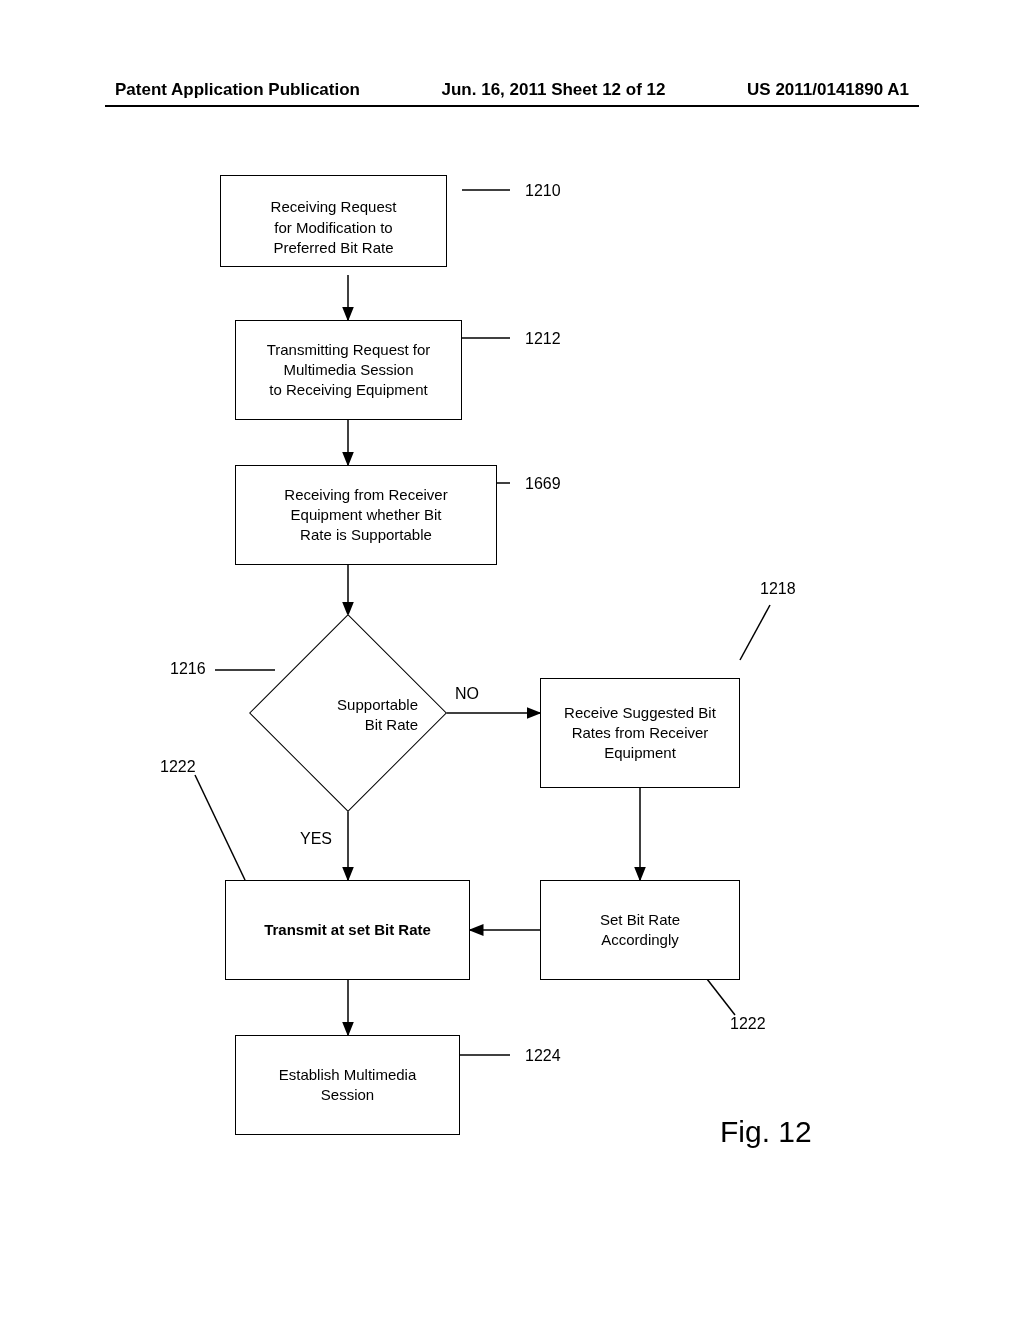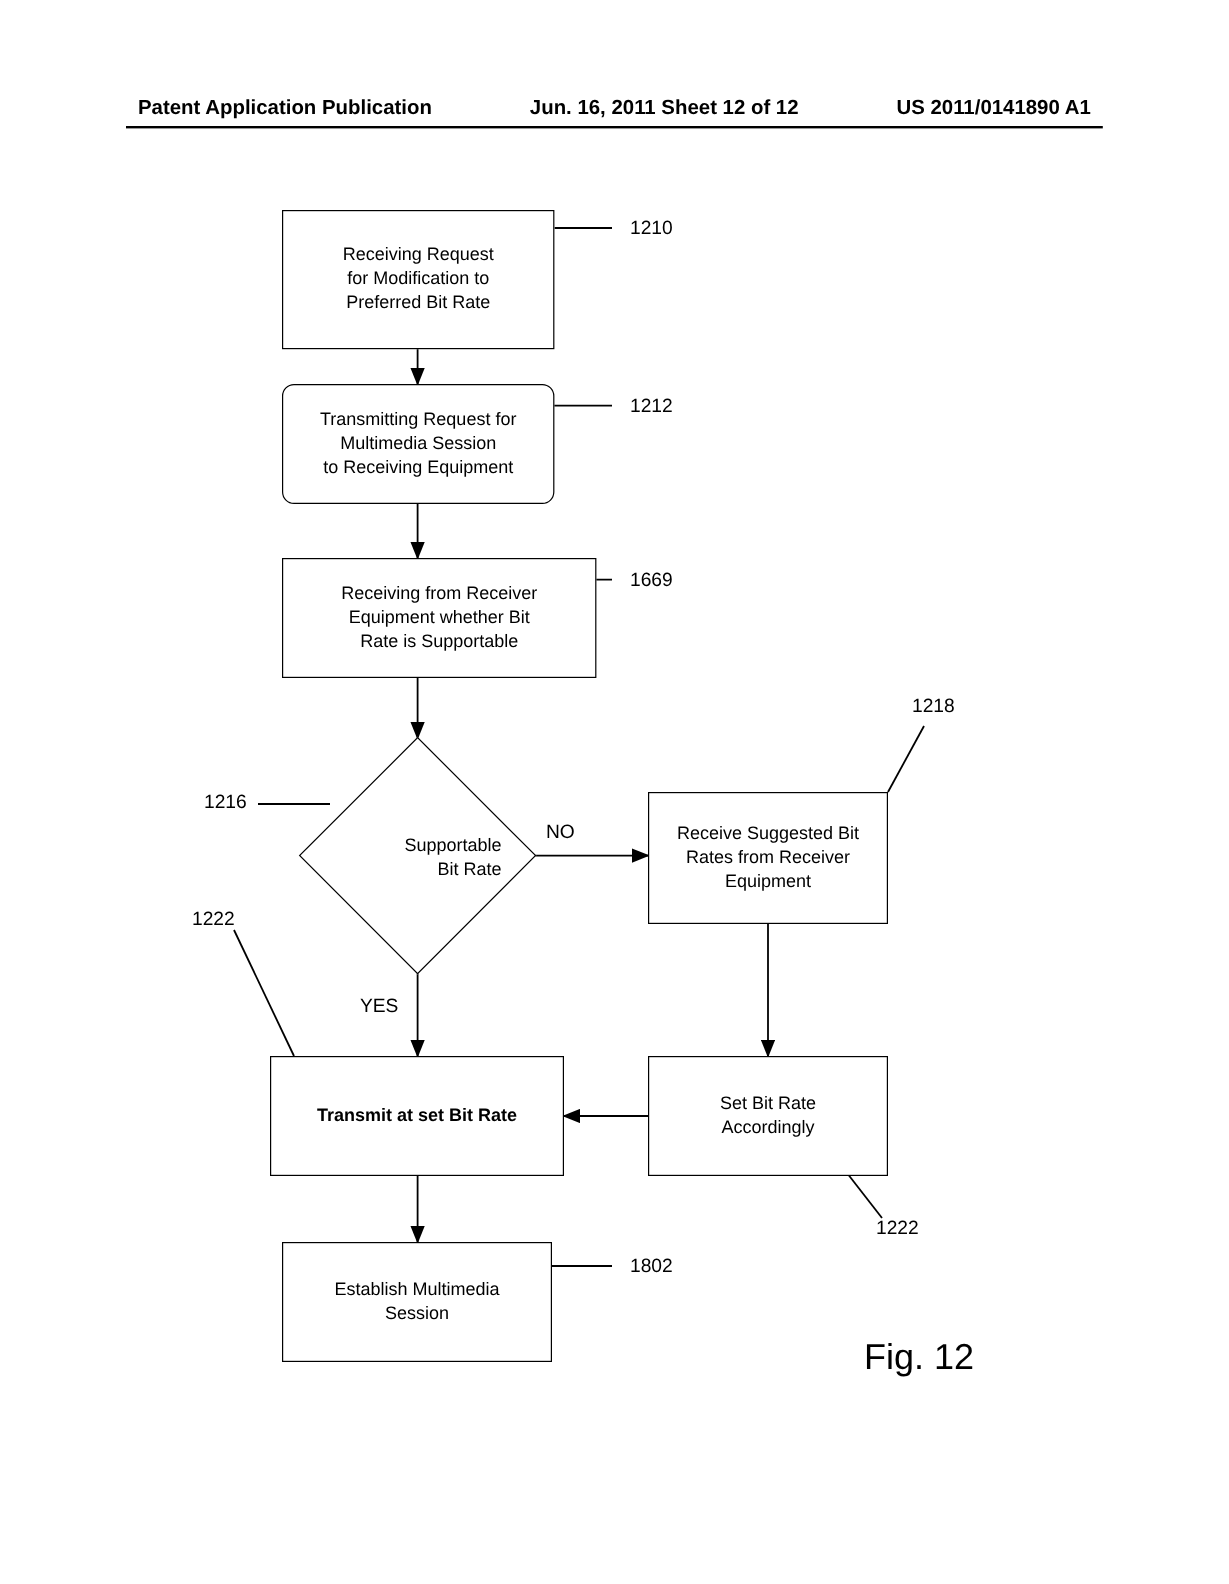--- a/index.html
+++ b/index.html
@@ -121,36 +121,36 @@
     <line x1="462" y1="30" x2="510" y2="30" stroke="black" stroke-width="1.5"></line>
     <line x1="462" y1="178" x2="510" y2="178" stroke="black" stroke-width="1.5"></line>
     <line x1="462" y1="323" x2="510" y2="323" stroke="black" stroke-width="1.5"></line>
     <line x1="215" y1="510" x2="275" y2="510" stroke="black" stroke-width="1.5"></line>
     <line x1="740" y1="500" x2="770" y2="445" stroke="black" stroke-width="1.5"></line>
     <line x1="195" y1="615" x2="245" y2="720" stroke="black" stroke-width="1.5"></line>
     <line x1="700" y1="810" x2="735" y2="855" stroke="black" stroke-width="1.5"></line>
     <line x1="460" y1="895" x2="510" y2="895" stroke="black" stroke-width="1.5"></line>
   </svg>
 
-  <div class="box" style="left:235px; top:15px; width:227px; height:116px;">
+  <div class="box" style="left:220px; top:15px; width:227px; height:92px;align-items:flex-end;">
     <span>Receiving Request<br>for Modification to<br>Preferred Bit Rate</span>
   </div>
-  <div class="box" style="left:235px; top:160px; width:227px; height:100px;border-radius:10px;">
+  <div class="box" style="left:235px; top:160px; width:227px; height:100px;">
     <span>Transmitting Request for<br>Multimedia Session<br>to Receiving Equipment</span>
   </div>
   <div class="box" style="left:235px; top:305px; width:262px; height:100px;">
     <span>Receiving from Receiver<br>Equipment whether Bit<br>Rate is Supportable</span>
   </div>
 
   <div class="diamond" style="left:278px; top:483px;"></div>
   <div class="diamond-text" style="left:278px; top:535px;text-align:right;">
     <span>Supportable<br>Bit Rate</span>
   </div>
 
-  <div class="box" style="left:540px; top:500px; width:200px; height:110px;">
+  <div class="box" style="left:540px; top:518px; width:200px; height:110px;">
     <span>Receive Suggested Bit<br>Rates from Receiver<br>Equipment</span>
   </div>
 
   <div class="box" style="left:225px; top:720px; width:245px; height:100px;font-weight:bold;">
     <span>Transmit at set Bit Rate</span>
   </div>
   <div class="box" style="left:540px; top:720px; width:200px; height:100px;">
     <span>Set Bit Rate<br>Accordingly</span>
   </div>
 
@@ -158,20 +158,20 @@
     <span>Establish Multimedia<br>Session</span>
   </div>
 
   <div class="ref-label" style="left:525px; top:22px;">1210</div>
   <div class="ref-label" style="left:525px; top:170px;">1212</div>
   <div class="ref-label" style="left:525px; top:315px;">1669</div>
   <div class="ref-label" style="left:170px; top:500px;">1216</div>
   <div class="ref-label" style="left:760px; top:420px;">1218</div>
   <div class="ref-label" style="left:160px; top:598px;">1222</div>
   <div class="ref-label" style="left:730px; top:855px;">1222</div>
-  <div class="ref-label" style="left:525px; top:887px;">1802</div>
+  <div class="ref-label" style="left:525px; top:887px;">1224</div>
 
   <div class="edge-label" style="left:455px; top:525px;">NO</div>
   <div class="edge-label" style="left:300px; top:670px;">YES</div>
 
   <div class="figure-label" style="left:720px; top:955px;">Fig. 12</div>
 
 </div>
 
 </body></html>

